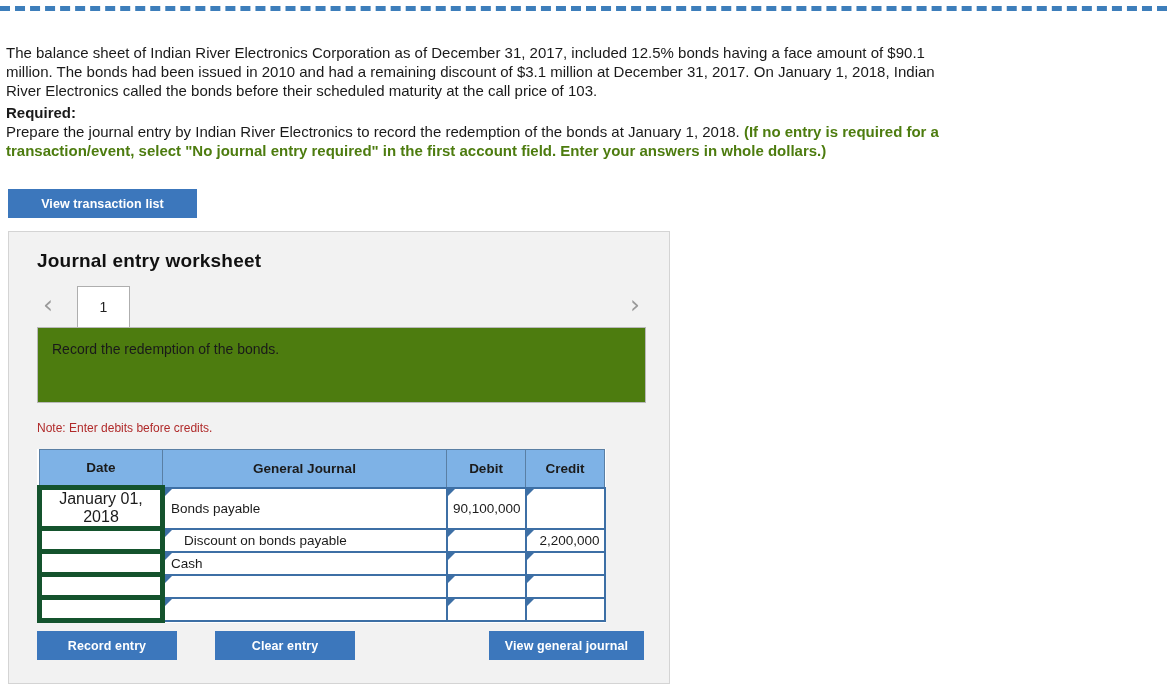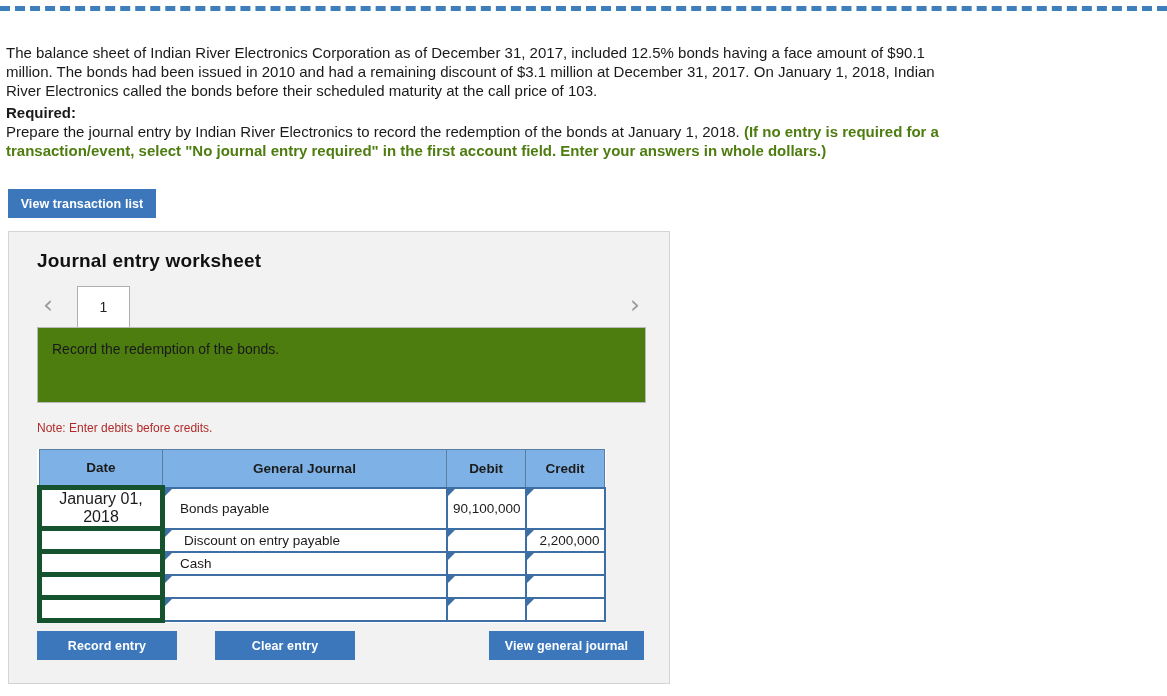--- a/index.html
+++ b/index.html
@@ -63,21 +63,21 @@
     display: inline-flex;
     align-items: center;
     justify-content: center;
     text-align: center;
   }
 
   .btn-view-transaction {
     position: absolute;
     top: 189px;
     left: 8px;
-    width: 148px;
+    width: 189px;
     height: 29px;
   }
 
   
   .panel {
     position: absolute;
     top: 231px;
     left: 8px;
     width: 662px;
     height: 453px;
@@ -213,21 +213,21 @@
     position: absolute;
     top: 0;
     left: 0;
     width: 0;
     height: 0;
     border-top: 7px solid #3d6fa5;
     border-right: 7px solid transparent;
   }
   .cell-txt {
     display: block;
-    padding-left: 15px;
+    padding-left: 6px;
     font-size: 13.5px;
     color: #1b1b1b;
     white-space: nowrap;
     overflow: hidden;
   }
   .cell-txt.indent { padding-left: 19px; }
   .cell-num {
     display: block;
     padding-right: 4px;
     text-align: right;
@@ -316,21 +316,21 @@
           <td class="in">
               <span class="cell-num">90,100,000</span>
             </td>
           <td class="in">
               <span class="cell-num"></span>
             </td>
         </tr>
         <tr>
           <td class="date-cell"></td>
           <td class="in">
-              <span class="cell-txt indent">Discount on entry payable</span>
+              <span class="cell-txt indent">Discount on bonds payable</span>
             </td>
           <td class="in">
               <span class="cell-num"></span>
             </td>
           <td class="in">
               <span class="cell-num">2,200,000</span>
             </td>
         </tr>
         <tr>
           <td class="date-cell"></td>

